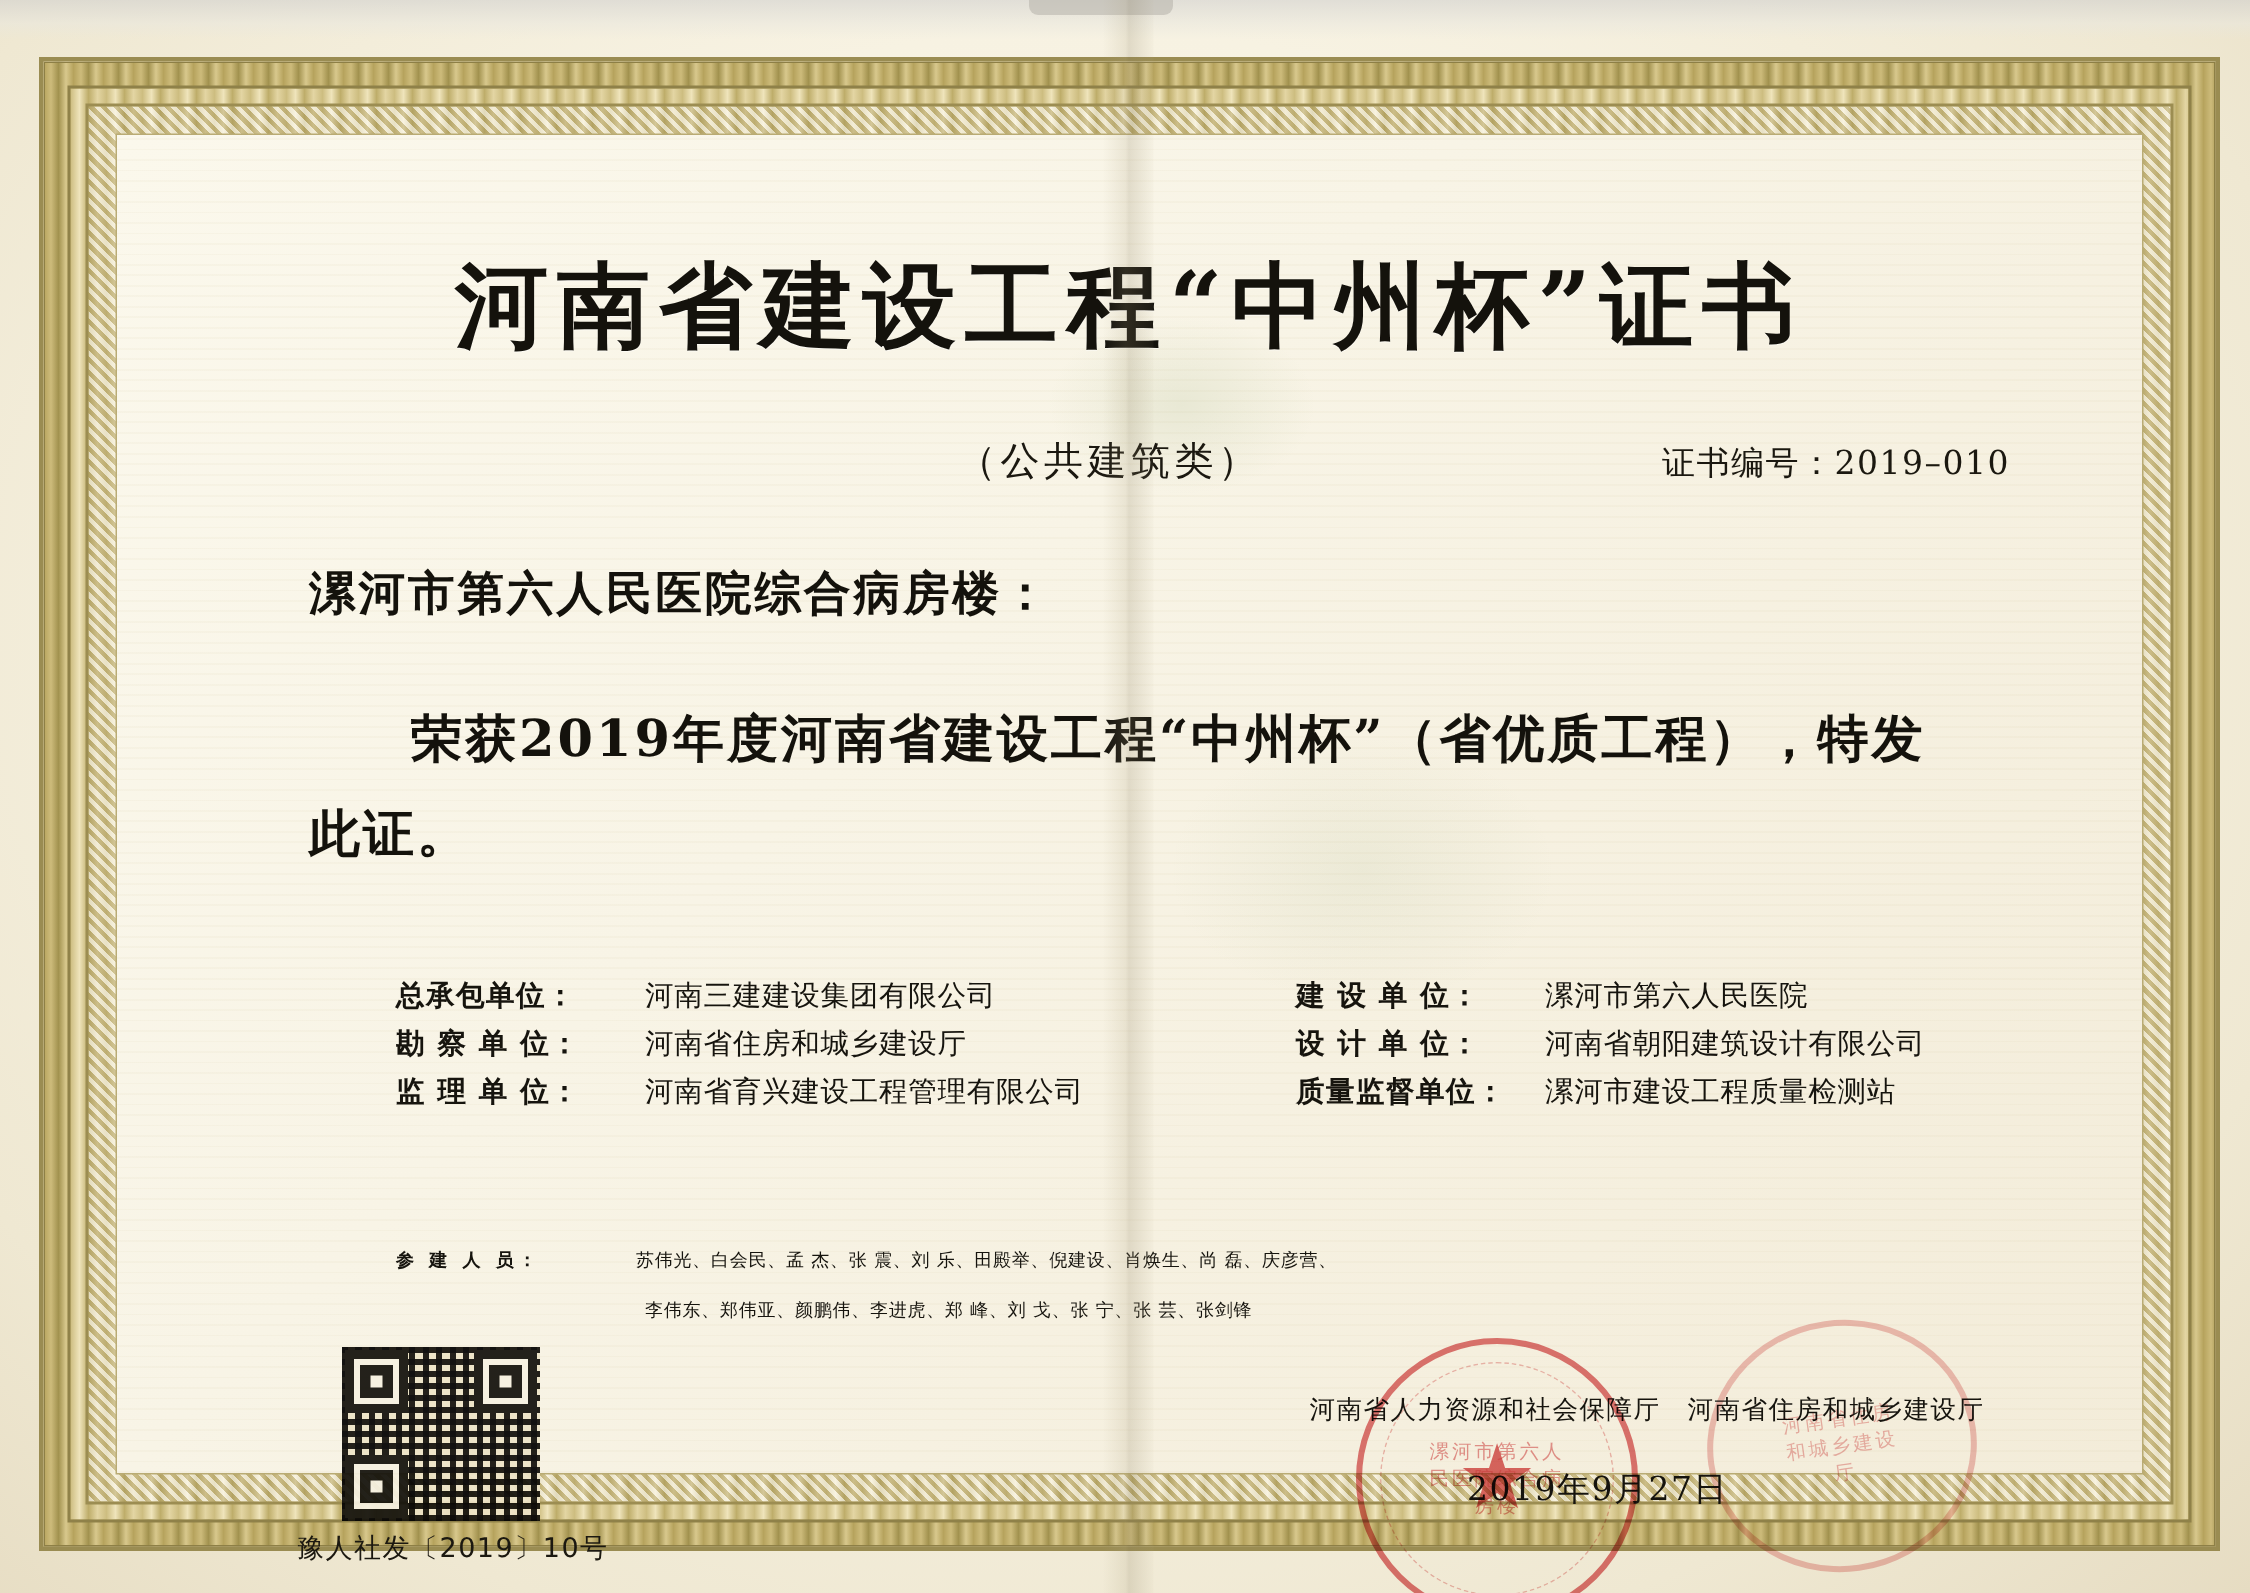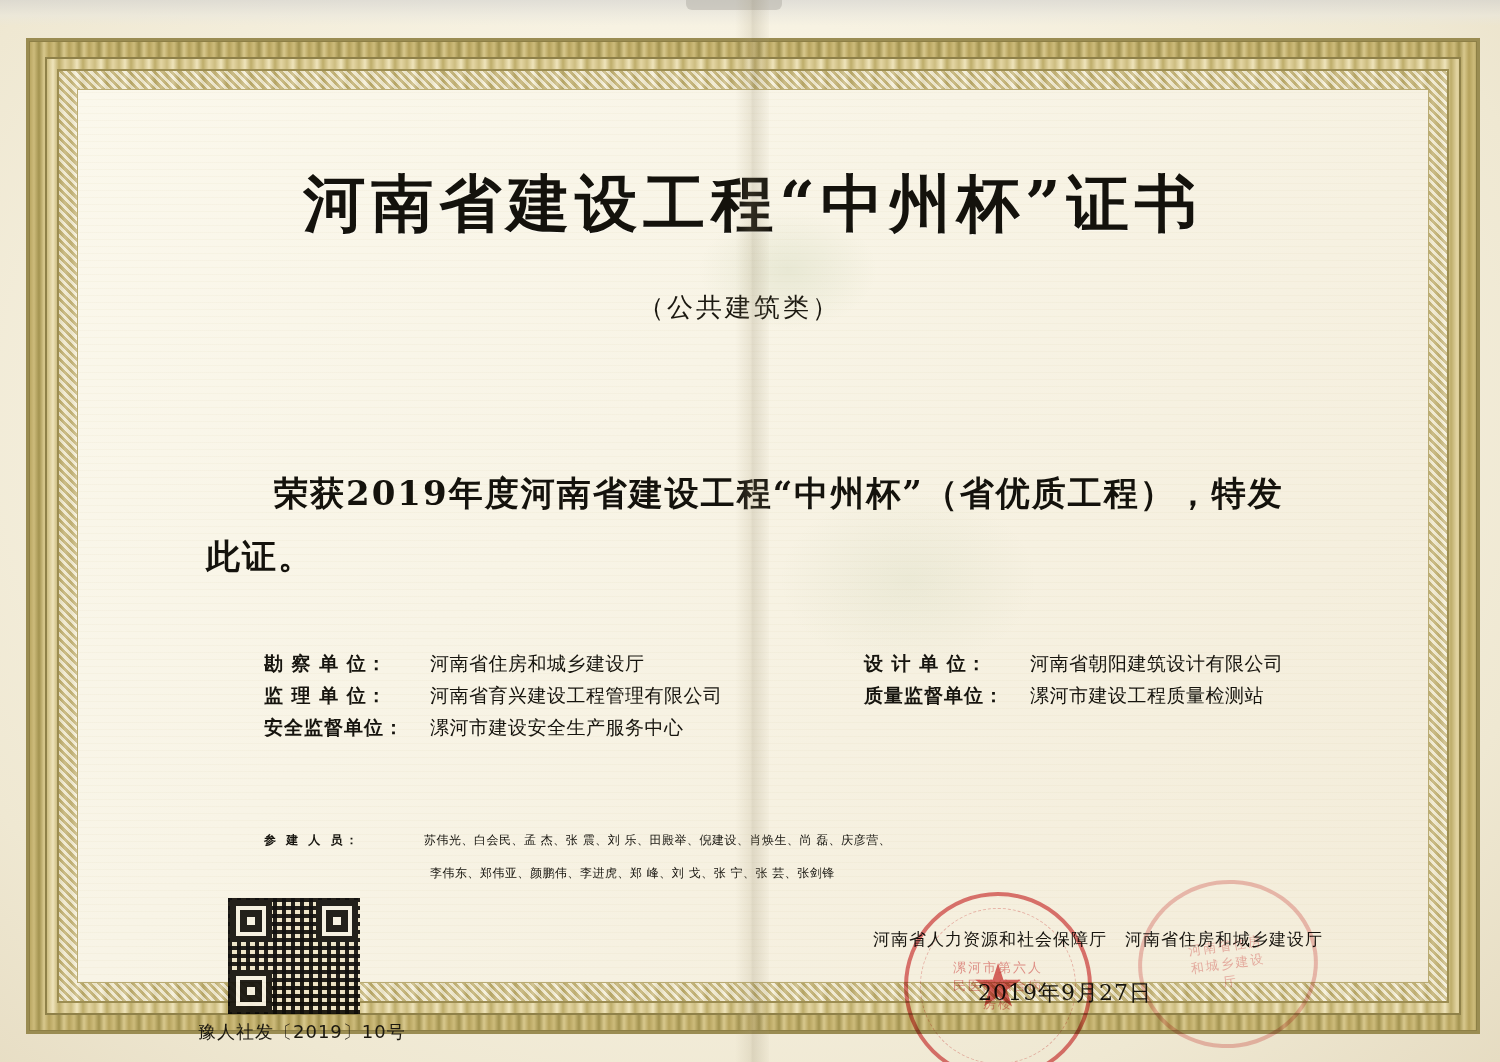--- a/index.html
+++ b/index.html
@@ -348,50 +348,58 @@
 
           <div class="content">
 
             <div class="blotch b1"></div>
             <div class="blotch b2"></div>
 
             <div class="cert-title">河南省建设工程“中州杯”证书</div>
 
             <div class="subline">
               <div class="category">（公共建筑类）</div>
-            </div>
-
+              <div class="cert-no">
+                <span>证书编号：</span><span>2019–010</span>
+              </div>
+            </div>
+
+            <div class="recipient">漯河市第六人民医院综合病房楼：</div>
 
             <div class="body-text">荣获2019年度河南省建设工程“中州杯”（省优质工程），特发此证。</div>
 
             <div class="units">
+              <div class="unit-row">
+                <div class="unit-col">
+                  <span class="unit-label">总承包单位：</span>
+                  <span class="unit-val">河南三建建设集团有限公司</span>
+                </div>
+                <div class="unit-col right">
+                  <span class="unit-label">建 设 单 位：</span>
+                  <span class="unit-val">漯河市第六人民医院</span>
+                </div>
+              </div>
               <div class="unit-row">
                 <div class="unit-col">
                   <span class="unit-label">勘 察 单 位：</span>
                   <span class="unit-val">河南省住房和城乡建设厅</span>
                 </div>
                 <div class="unit-col right">
                   <span class="unit-label">设 计 单 位：</span>
                   <span class="unit-val">河南省朝阳建筑设计有限公司</span>
                 </div>
               </div>
               <div class="unit-row">
                 <div class="unit-col">
                   <span class="unit-label">监 理 单 位：</span>
                   <span class="unit-val">河南省育兴建设工程管理有限公司</span>
                 </div>
                 <div class="unit-col right">
                   <span class="unit-label">质量监督单位：</span>
                   <span class="unit-val">漯河市建设工程质量检测站</span>
-                </div>
-              </div>
-              <div class="unit-row">
-                <div class="unit-col">
-                  <span class="unit-label">安全监督单位：</span>
-                  <span class="unit-val">漯河市建设安全生产服务中心</span>
                 </div>
               </div>
             </div>
 
             <div class="participants">
               <div class="p-row">
                 <span class="p-label">参 建 人 员：</span>
                 <span class="p-val">苏伟光、白会民、孟 杰、张 震、刘 乐、田殿举、倪建设、肖焕生、尚 磊、庆彦营、</span>
               </div>
               <div class="p-row2">

